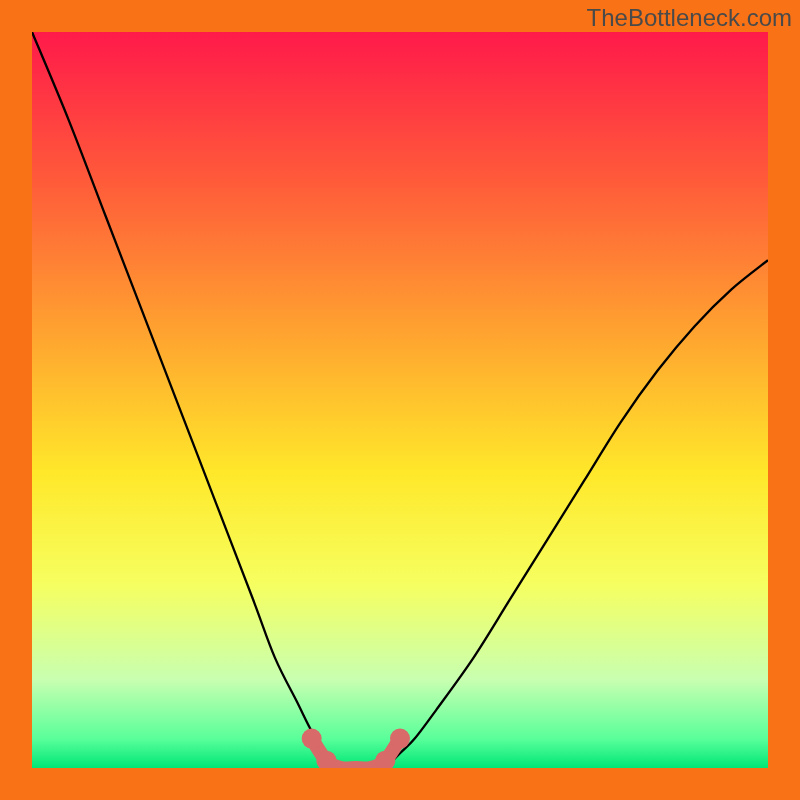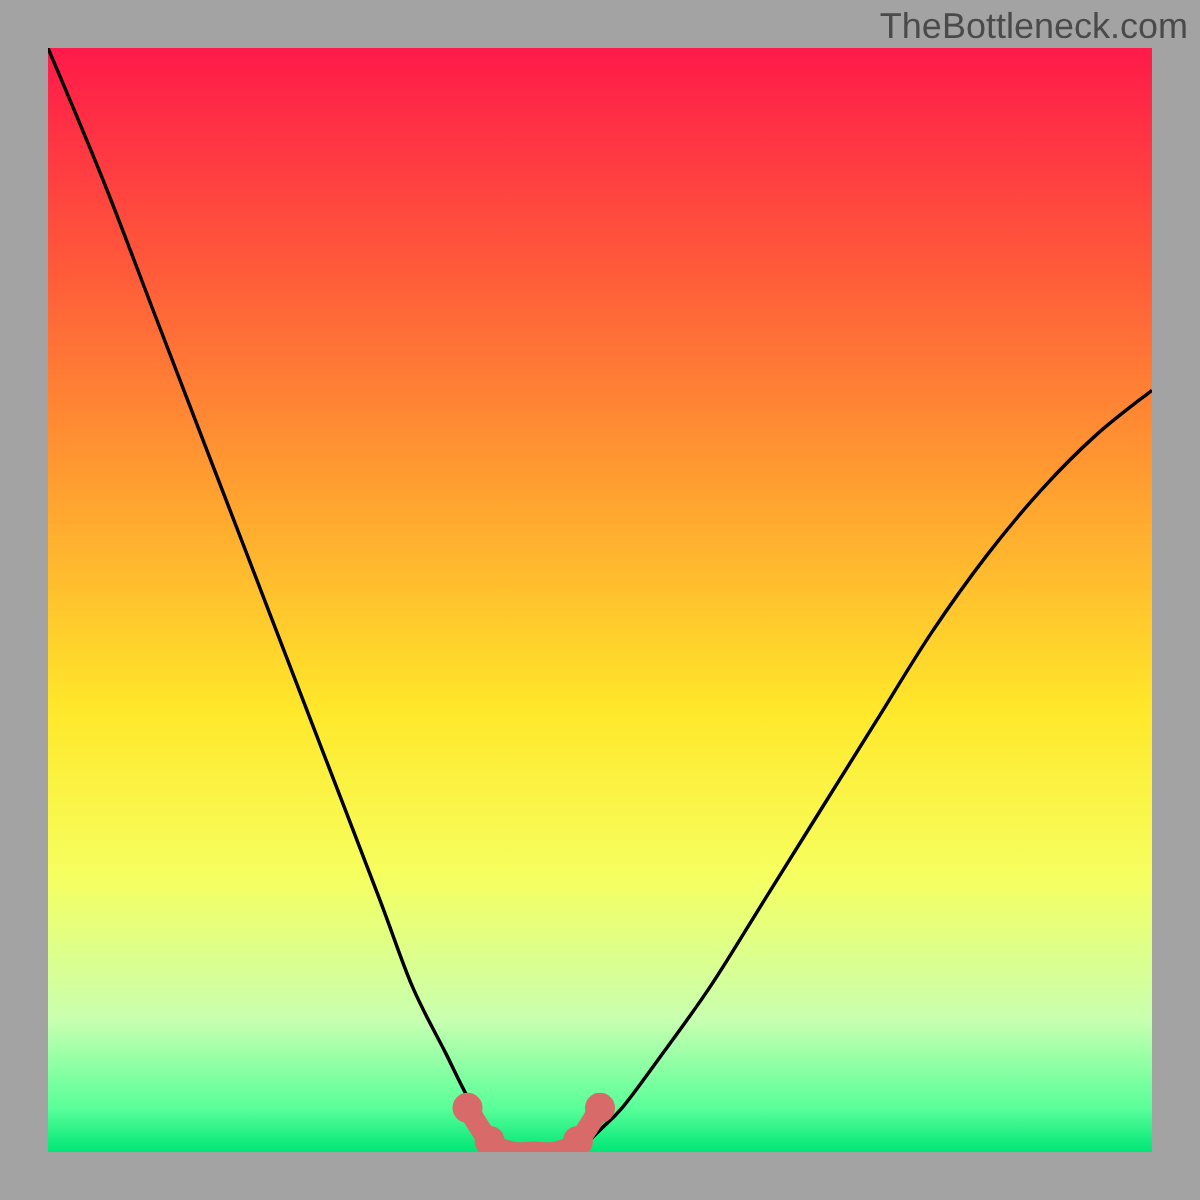--- a/index.html
+++ b/index.html
@@ -1,17 +1,17 @@
 <!DOCTYPE html>
 <html><head>
 <meta charset="utf-8">
 <style>
   * { margin: 0; padding: 0; box-sizing: border-box; }
   html, body { width: 800px; height: 800px; background: #000; overflow: hidden; }
-  .container { position: relative; width: 800px; height: 800px; background: #a3a3a3; }
+  .container { position: relative; width: 800px; height: 800px; background: #f97316; }
   .watermark {
     position: absolute;
     top: 4px;
     right: 8px;
     color: #4a4a4a;
     font-family: Arial, sans-serif;
     font-size: 24px;
     font-weight: 500;
     z-index: 10;
   }

